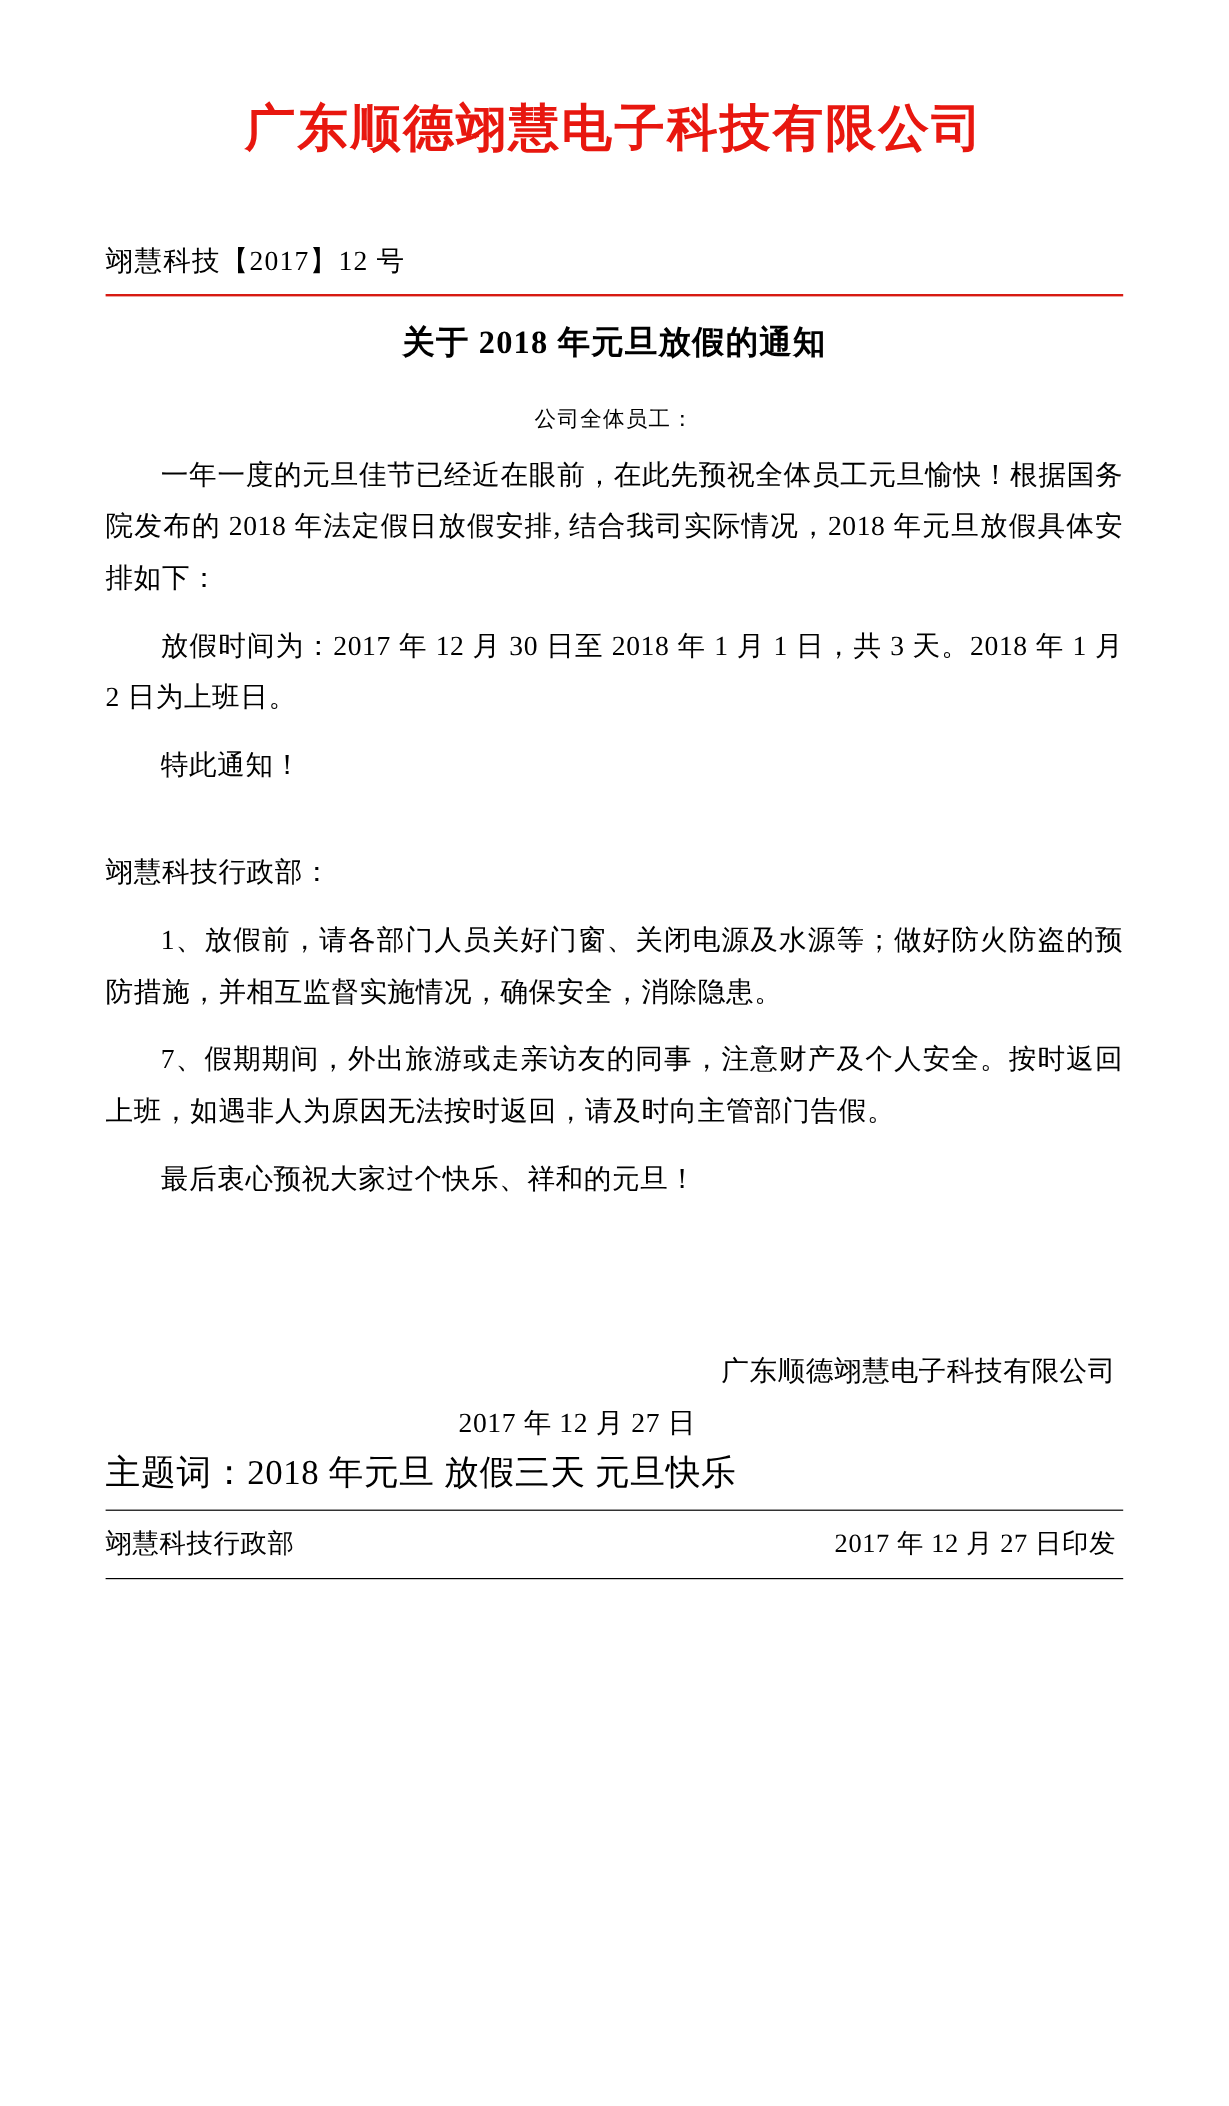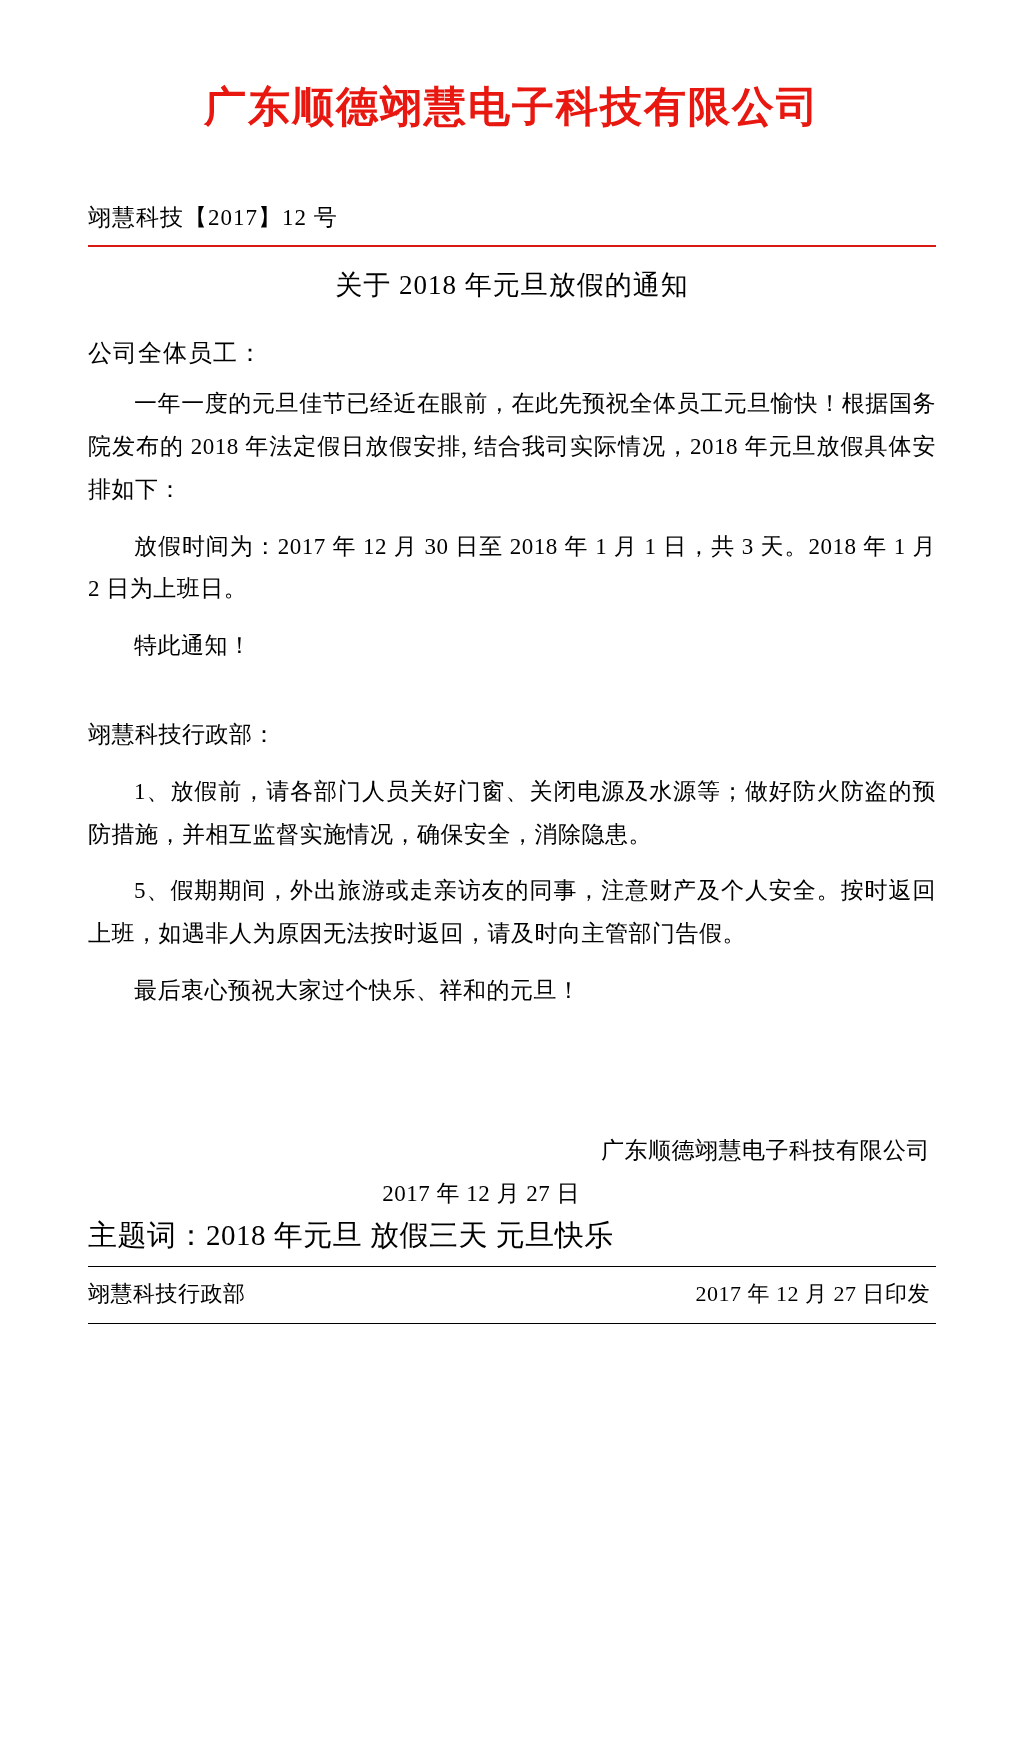--- a/index.html
+++ b/index.html
@@ -38,27 +38,28 @@
   }
   .red-rule {
     margin-top: 12px;
     height: 0;
     border-top: 2px solid #d71a12;
   }
   .doc-title {
     margin-top: 20px;
     text-align: center;
     font-size: 27px;
-    font-weight: normal;
+    font-weight: bold;
     letter-spacing: 1px;
   }
   .salutation {
     margin-top: 34px;
-    font-size: 24px;
+    font-size: 18px;
     letter-spacing: 1px;
+    text-align: center;
   }
   p.body-text {
     margin: 14px 0 0 0;
     font-size: 23px;
     line-height: 1.86;
     text-align: justify;
     text-justify: inter-ideograph;
     letter-spacing: 0.5px;
   }
   p.indent {
@@ -134,21 +135,21 @@
   <p class="body-text indent">放假时间为：2017 年 12 月 30 日至 2018 年 1 月 1 日，共 3 天。2018 年 1 月 2 日为上班日。</p>
 
   <p class="body-text indent">特此通知！</p>
 
   <div class="spacer-lg"></div>
 
   <div class="notice-head">翊慧科技行政部：</div>
 
   <p class="body-text indent">1、放假前，请各部门人员关好门窗、关闭电源及水源等；做好防火防盗的预防措施，并相互监督实施情况，确保安全，消除隐患。</p>
 
-  <p class="body-text indent">5、假期期间，外出旅游或走亲访友的同事，注意财产及个人安全。按时返回上班，如遇非人为原因无法按时返回，请及时向主管部门告假。</p>
+  <p class="body-text indent">7、假期期间，外出旅游或走亲访友的同事，注意财产及个人安全。按时返回上班，如遇非人为原因无法按时返回，请及时向主管部门告假。</p>
 
   <p class="body-text indent">最后衷心预祝大家过个快乐、祥和的元旦！</p>
 
   <div class="sign-block">
     <div class="sign-company">广东顺德翊慧电子科技有限公司</div>
     <div class="sign-date">2017 年 12 月 27 日</div>
   </div>
 
   <div class="keywords">主题词：2018 年元旦  放假三天  元旦快乐</div>
 

